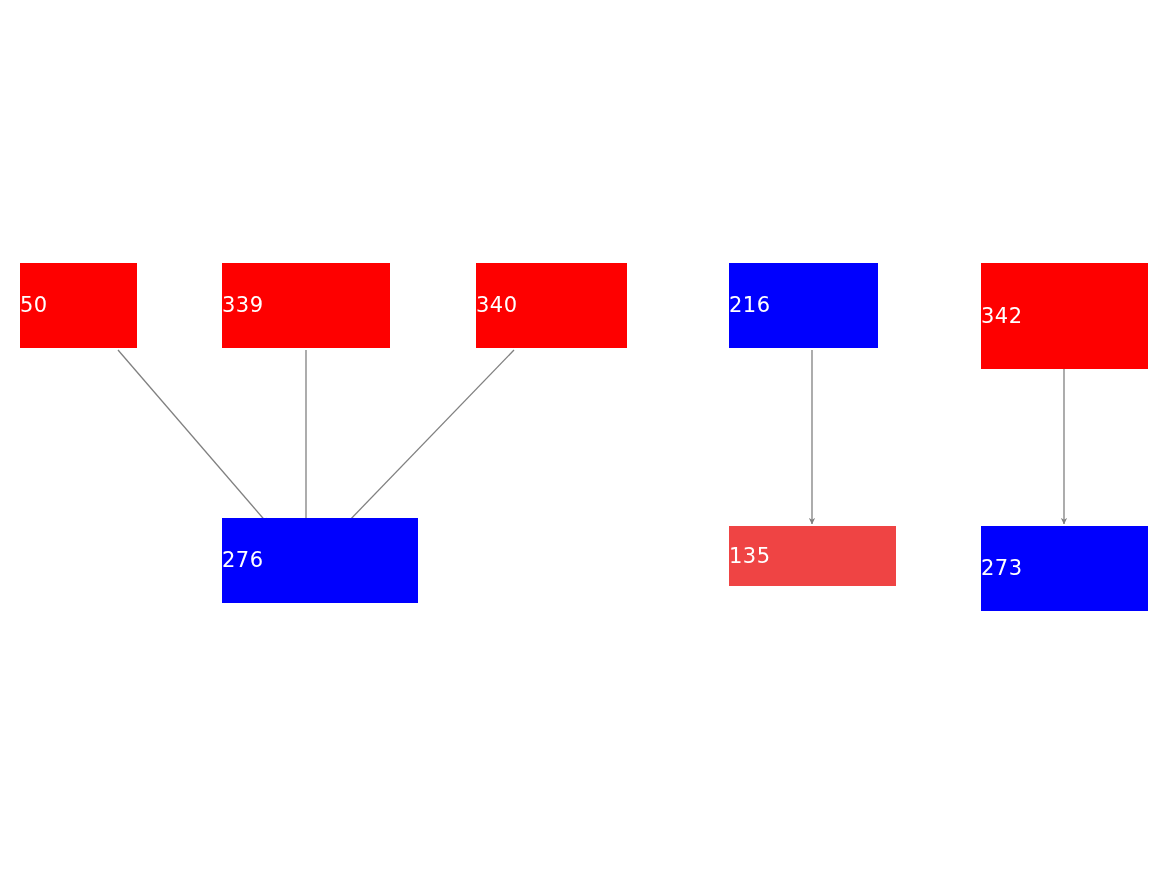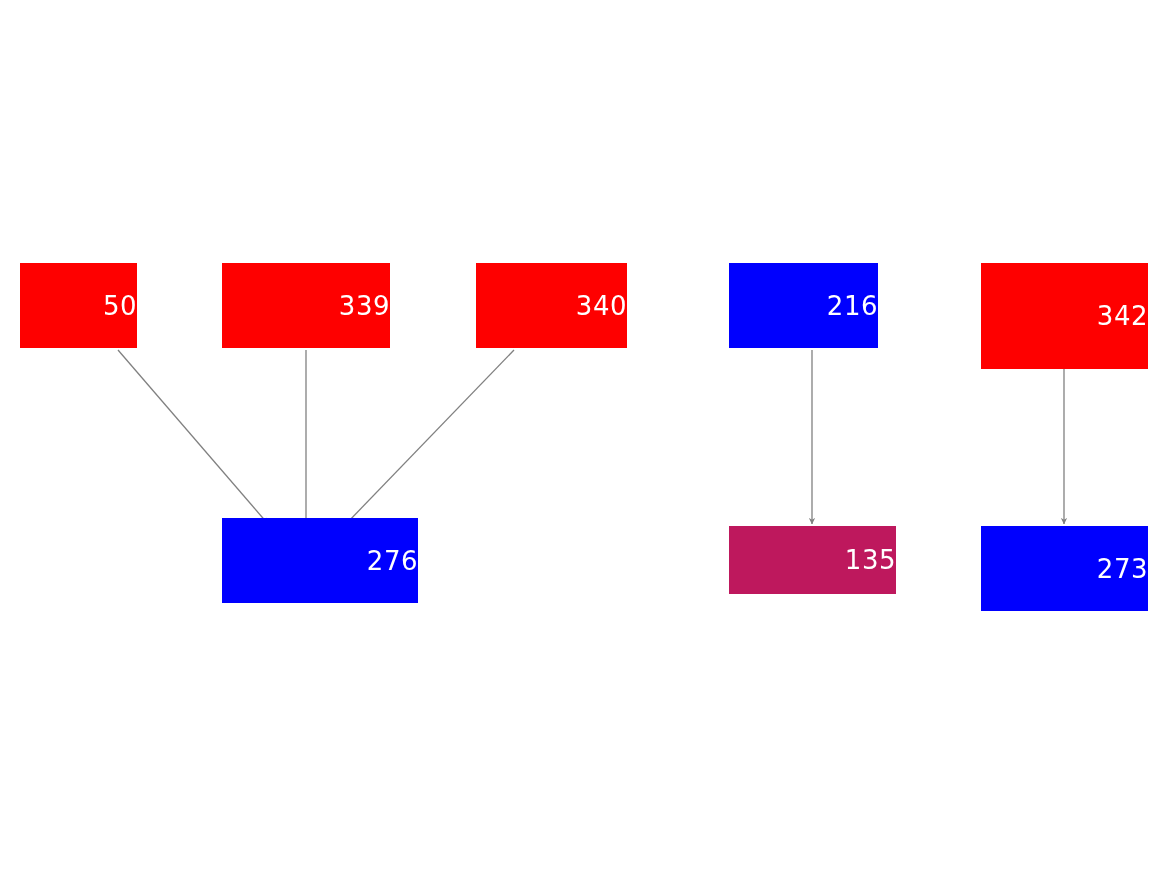--- a/index.html
+++ b/index.html
@@ -24,24 +24,24 @@
     top: 0;
     width: 1167px;
     height: 875px;
     pointer-events: none;
   }
   .node {
     position: absolute;
     box-sizing: border-box;
     display: flex;
     align-items: center;
-    justify-content: flex-end;
+    justify-content: flex-start;
     color: #ffffff;
     font-family: "DejaVu Sans", sans-serif;
-    font-size: 26px;
+    font-size: 21px;
     font-weight: 400;
     letter-spacing: 0.5px;
     line-height: 1;
     user-select: none;
   }
   .node-label {
     pointer-events: none;
   }
 </style>
 </head>
@@ -61,36 +61,36 @@
         <line x1="514" y1="350" x2="346" y2="524" stroke="#808080" stroke-width="1.3" marker-end="url(#arrowhead)"></line>
         <line x1="812" y1="350" x2="812" y2="524" stroke="#808080" stroke-width="1.3" marker-end="url(#arrowhead)"></line>
         <line x1="1064" y1="350" x2="1064" y2="524" stroke="#808080" stroke-width="1.3" marker-end="url(#arrowhead)"></line>
       </g>
   </svg>
 
   <div id="nodes-layer">
       <div class="node" style="left: 20px; top: 263px; width: 117px; height: 85px; background: rgb(254, 0, 0);">
         <span class="node-label">50</span>
       </div>
-      <div class="node" style="left: 222px; top: 263px; width: 168px; height: 85px; background: rgb(254, 0, 0); padding-left: 19px;">
+      <div class="node" style="left: 222px; top: 263px; width: 168px; height: 85px; background: rgb(254, 0, 0);">
         <span class="node-label">339</span>
       </div>
       <div class="node" style="left: 476px; top: 263px; width: 151px; height: 85px; background: rgb(254, 0, 0);">
         <span class="node-label">340</span>
       </div>
       <div class="node" style="left: 729px; top: 263px; width: 149px; height: 85px; background: rgb(0, 0, 254);">
         <span class="node-label">216</span>
       </div>
       <div class="node" style="left: 981px; top: 263px; width: 167px; height: 106px; background: rgb(254, 0, 0);">
         <span class="node-label">342</span>
       </div>
       <div class="node" style="left: 222px; top: 518px; width: 196px; height: 85px; background: rgb(0, 0, 254);">
         <span class="node-label">276</span>
       </div>
-      <div class="node" style="left: 729px; top: 526px; width: 167px; height: 68px; background: #be185d;">
+      <div class="node" style="left: 729px; top: 526px; width: 167px; height: 60px; background: #ef4444;">
         <span class="node-label">135</span>
       </div>
       <div class="node" style="left: 981px; top: 526px; width: 167px; height: 85px; background: rgb(0, 0, 254);">
         <span class="node-label">273</span>
       </div>
     </div>
 
 </div>
 
 </body></html>

